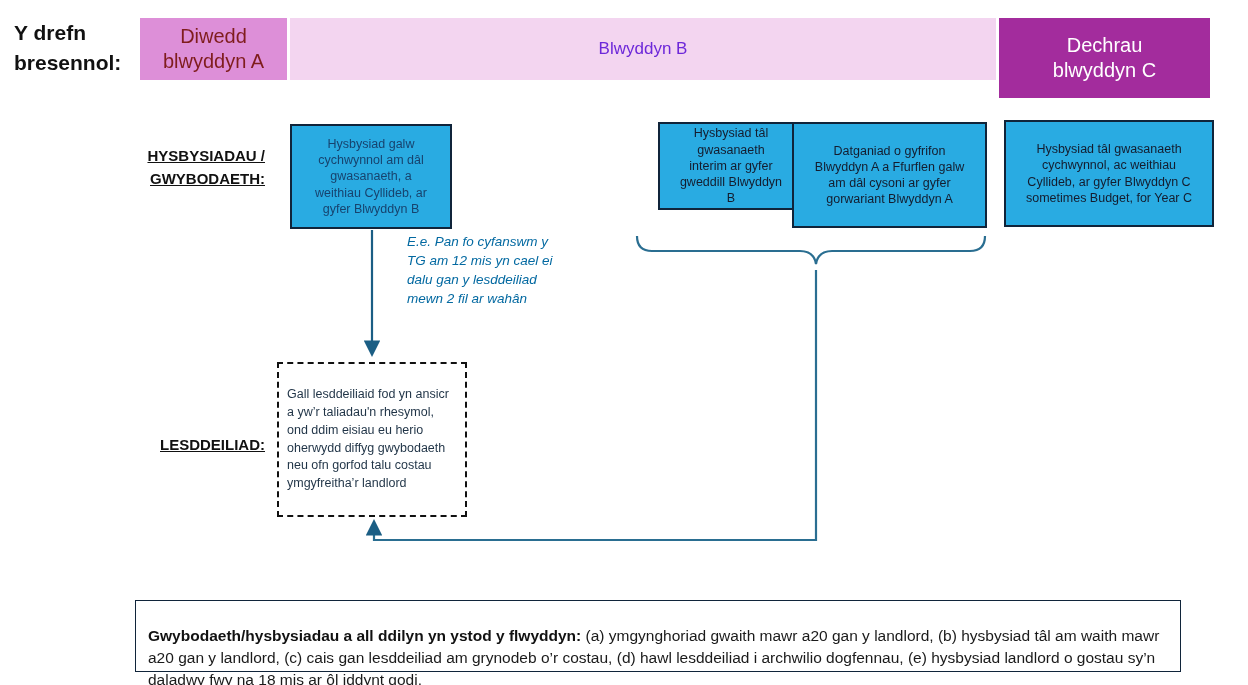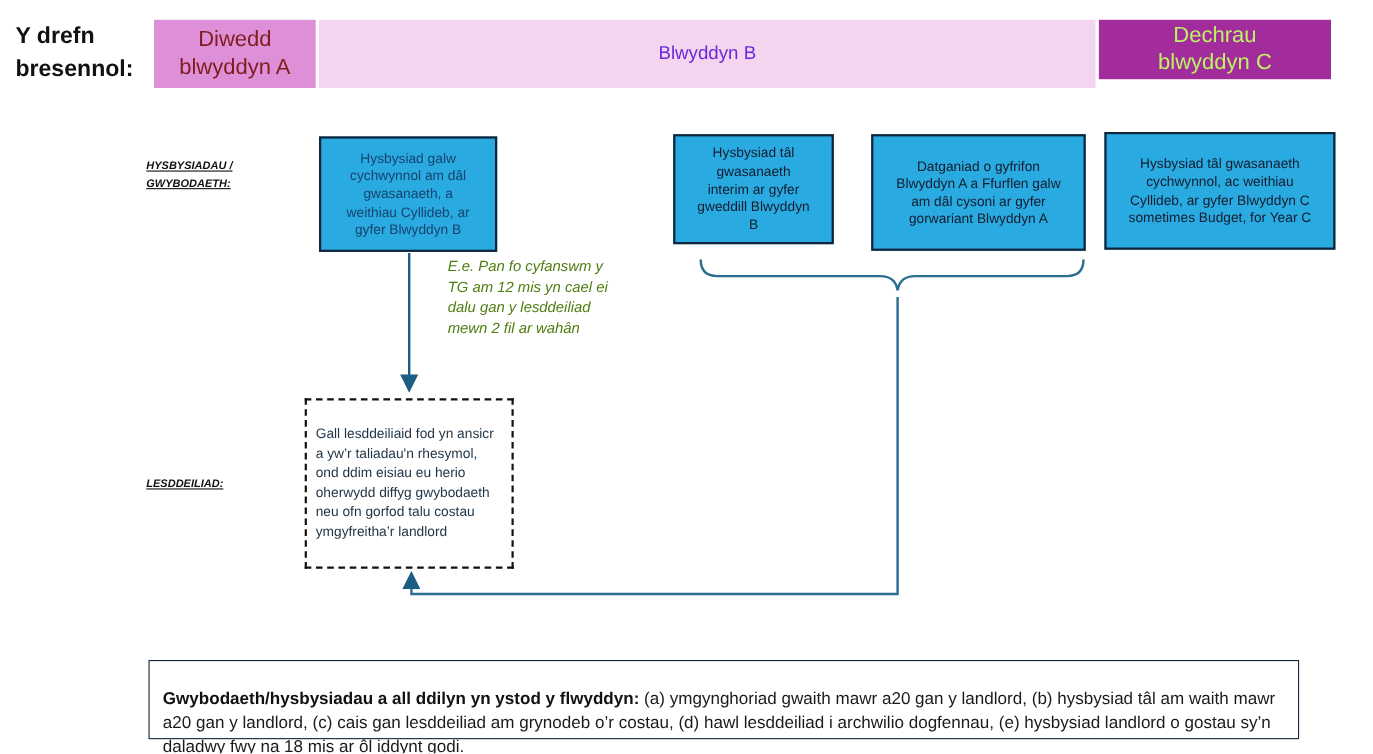--- a/index.html
+++ b/index.html
@@ -10,44 +10,44 @@
   .abs{position:absolute;}
   
   .page-title{
     left:14px;top:18px;width:125px;
     font-size:21px;font-weight:bold;color:#111111;line-height:1.45;
   }
   
   .seg{display:flex;align-items:center;justify-content:center;text-align:center;}
   .seg-a{left:140px;top:18px;width:147px;height:62px;background:#dd8fd8;color:#7f1d1d;font-size:20px;line-height:1.25;}
   .seg-b{left:290px;top:18px;width:706px;height:62px;background:#f3d5f0;color:#6d28d9;font-size:17px;}
-  .seg-c{left:999px;top:18px;width:211px;height:54px;background:#a32c9d;color:#bef264;font-size:20px;line-height:1.25;}
+  .seg-c{left:999px;top:18px;width:211px;height:80px;background:#a32c9d;color:#ffffff;font-size:20px;line-height:1.25;}
   .seg-a .inner,.seg-c .inner{width:120px;}
   
   .row-label{
-    font-size:10px;font-weight:bold;color:#111111;text-decoration:underline;
-    text-align:left;line-height:1.55;font-style:italic;
+    font-size:15px;font-weight:bold;color:#111111;text-decoration:underline;
+    text-align:right;line-height:1.55;
   }
   .label-notices{left:133px;top:144px;width:132px;}
   .label-leaseholder{left:133px;top:433px;width:132px;}
   
   .notice{
     background:#29abe2;border:2px solid #10243a;
     display:flex;align-items:center;justify-content:center;text-align:center;
     font-size:12.5px;line-height:1.3;color:#141c2e;box-sizing:border-box;
     padding:4px 19px;
   }
   .notice-1{left:290px;top:124px;width:162px;height:105px;color:#17436e;}
-  .notice-2{left:612px;top:122px;width:146px;height:100px;}
+  .notice-2{left:658px;top:122px;width:146px;height:88px;}
   .notice-3{left:792px;top:122px;width:195px;height:106px;}
   .notice-4{left:1004px;top:120px;width:210px;height:107px;}
   
   .side-note{
     left:407px;top:233px;width:162px;
-    font-size:13.5px;font-style:italic;color:#4d7c0f;line-height:1.4;
+    font-size:13.5px;font-style:italic;color:#0369a1;line-height:1.4;
   }
   
   .dashed-box{
     left:277px;top:362px;width:190px;height:155px;box-sizing:border-box;
     border:2px dashed #111111;background:#ffffff;
     display:flex;align-items:center;justify-content:center;text-align:left;
     font-size:12.5px;line-height:1.42;color:#1f3346;padding:6px 8px;
   }
   
   .footer-box{

